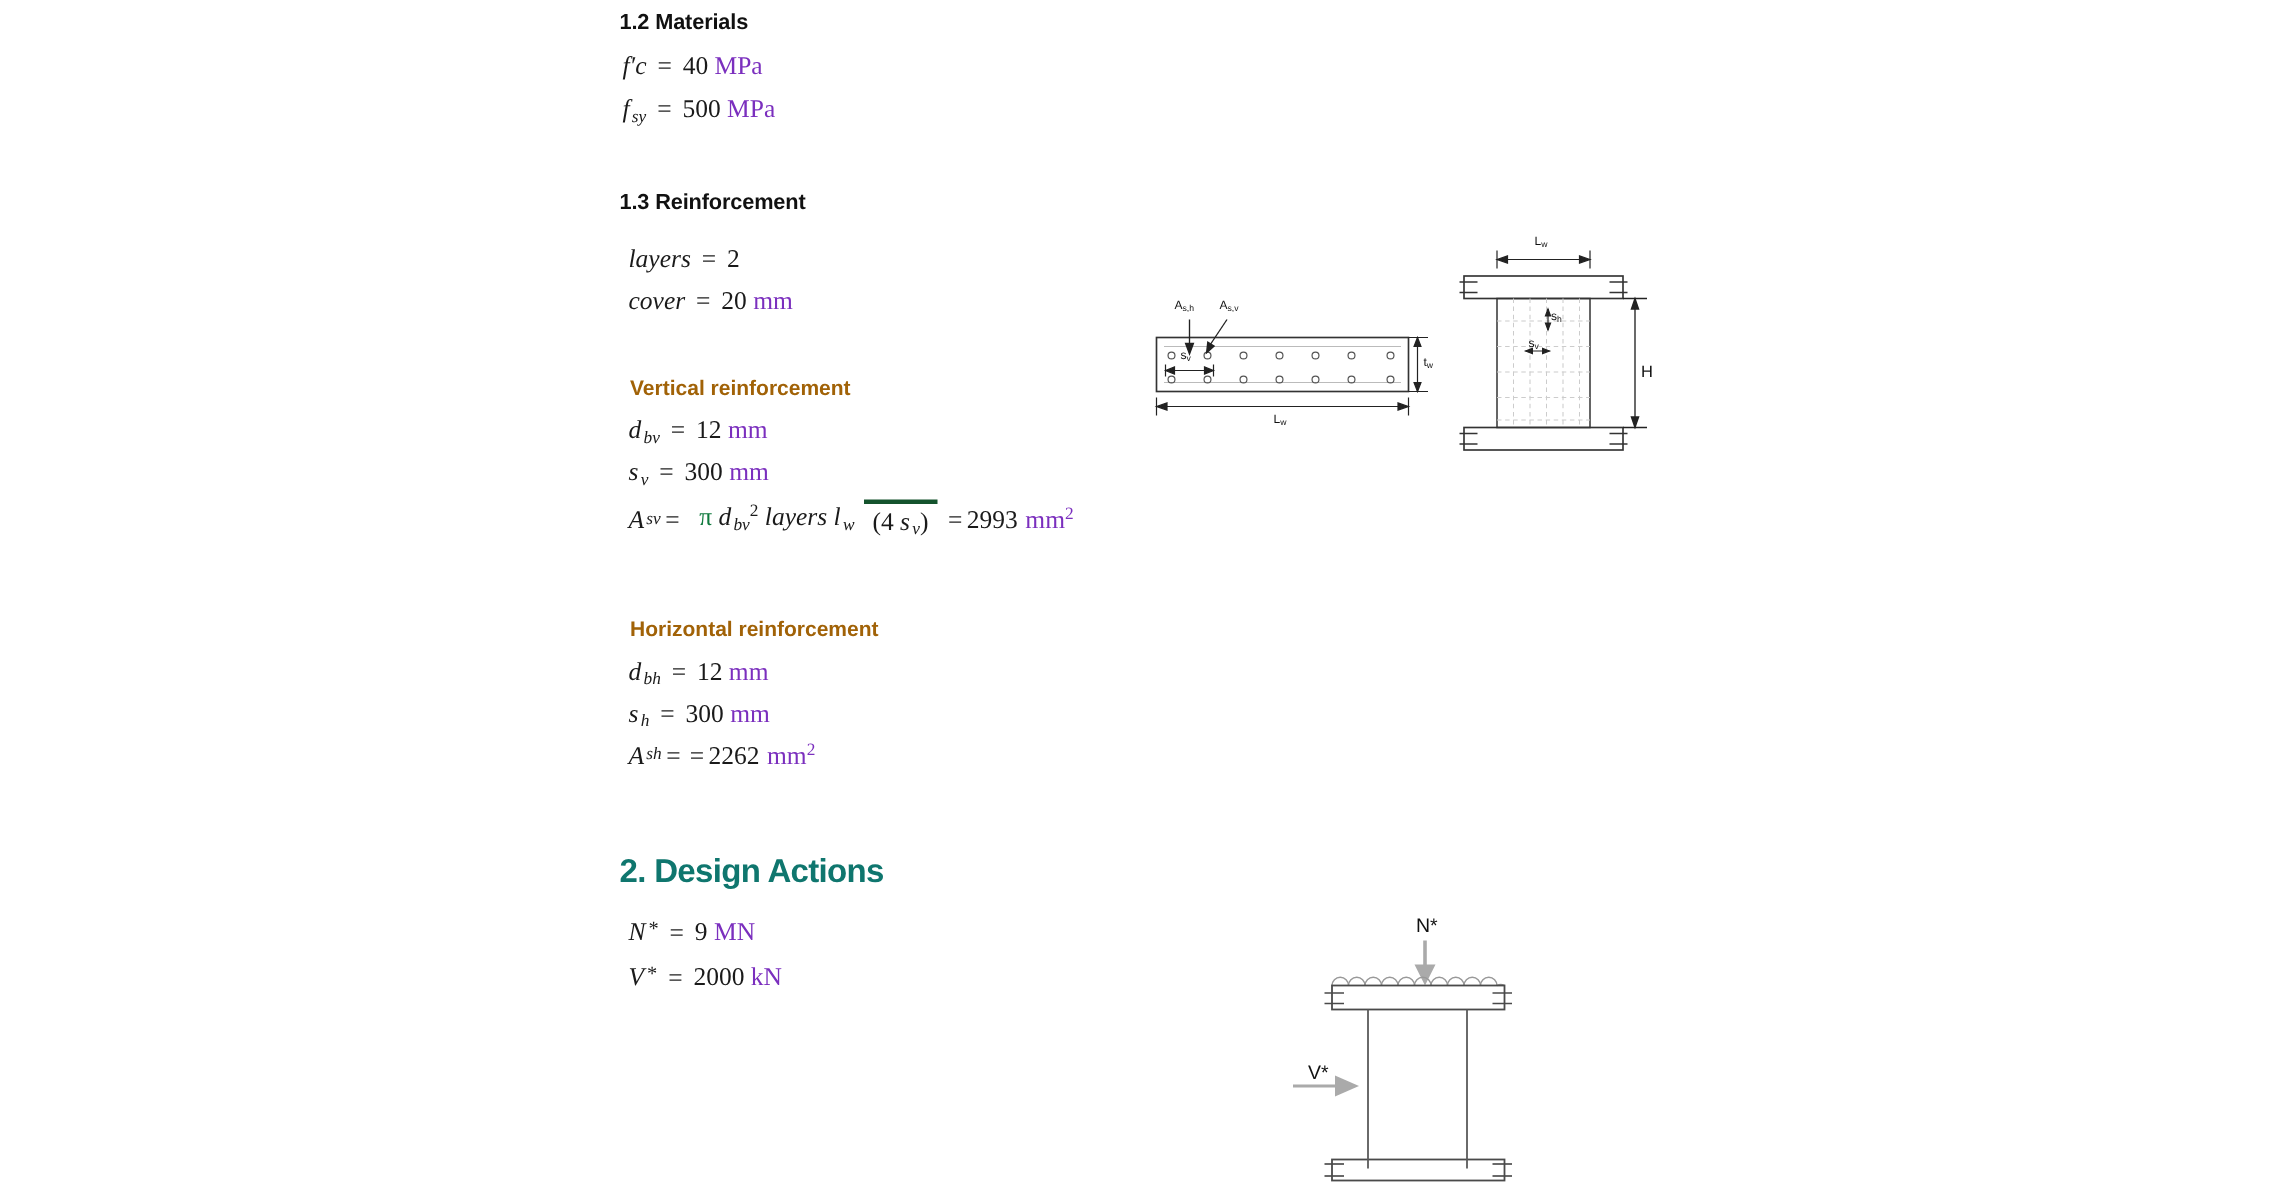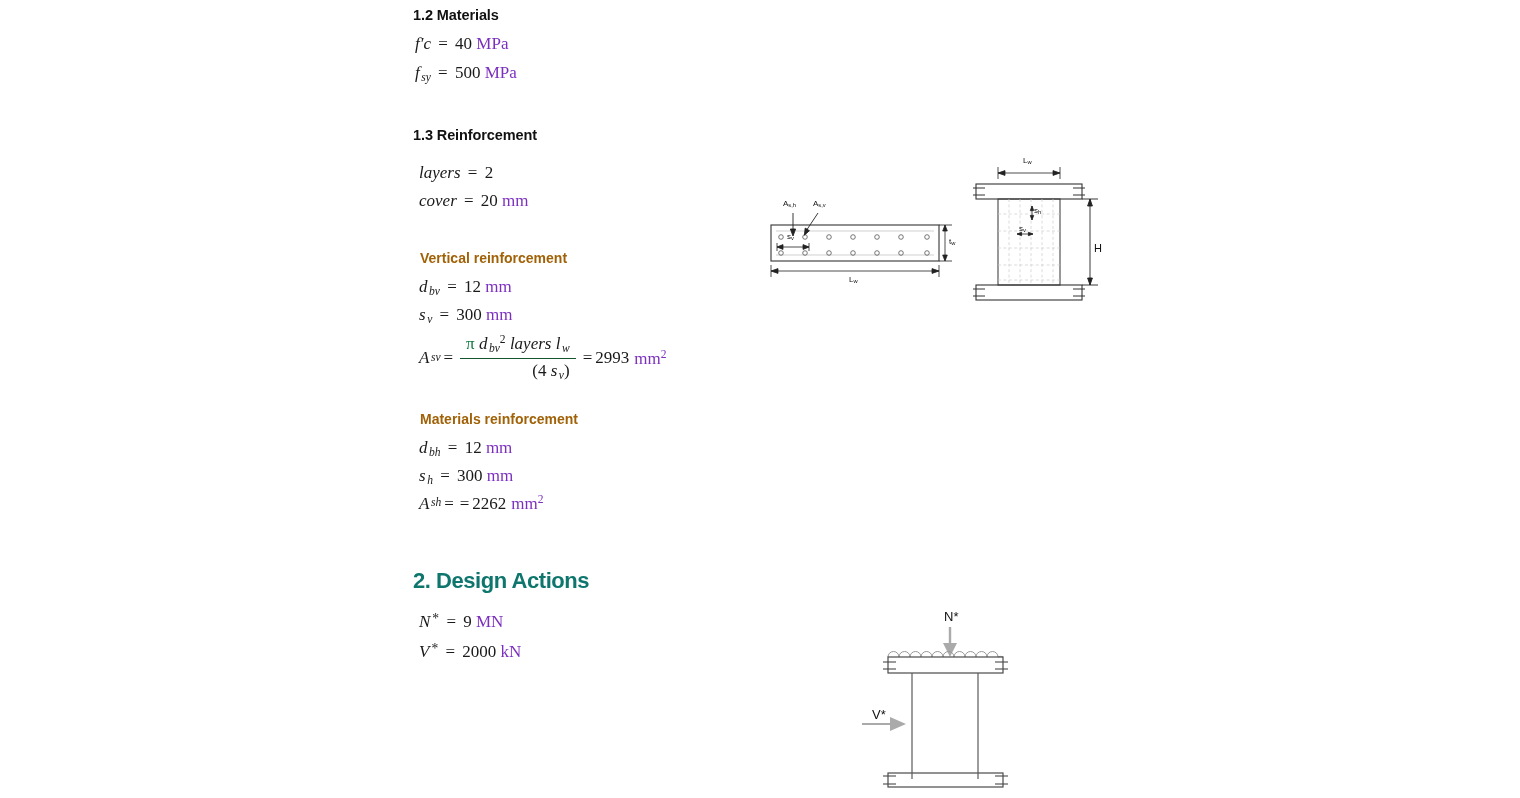--- a/index.html
+++ b/index.html
@@ -96,31 +96,30 @@
   }
 
   
   .frac-row {
     display: inline-flex;
     align-items: center;
     white-space: nowrap;
   }
   .frac {
     display: inline-flex;
-    flex-direction: column;
     align-items: center;
     vertical-align: middle;
     margin: 0 4px;
   }
   .frac .num {
     padding: 0 6px 2px 6px;
     line-height: 1.15;
   }
   .frac .den {
-    border-top: 1px solid #14532d;
+    border-top: 3px solid #14532d;
     padding: 2px 6px 0 6px;
     line-height: 1.15;
     width: 100%;
     box-sizing: border-box;
     text-align: right;
   }
 
   
   .row { position: absolute; }
 
@@ -214,21 +213,21 @@
         <span class="mvar">layers</span>
         <span class="mvar">l</span><span class="msub">w</span></span>
       <span class="den"><span class="mnum">(</span><span class="mnum">4</span>
         <span class="mvar">s</span><span class="msub">v</span><span class="mnum">)</span></span>
     </span>
     <span class="mop">=</span>
     <span class="mnum">2993</span>
     <span class="unit" style="padding-left:5px;"><span>mm</span><span class="msup">2</span></span>
   </div>
 
-  <div class="row h-bold-inline" style="left:420px; top:411px;">Materials reinforcement</div>
+  <div class="row h-bold-inline" style="left:420px; top:411px;">Horizontal reinforcement</div>
 
   <div class="row math" style="left:419px; top:439px;">
     <span class="mvar">d</span><span class="msub">bh</span>
     <span class="mop">=</span>
     <span class="mnum">12</span>
     <span class="unit">mm</span>
   </div>
 
   <div class="row math" style="left:419px; top:467px;">
     <span class="mvar">s</span><span class="msub">h</span>

